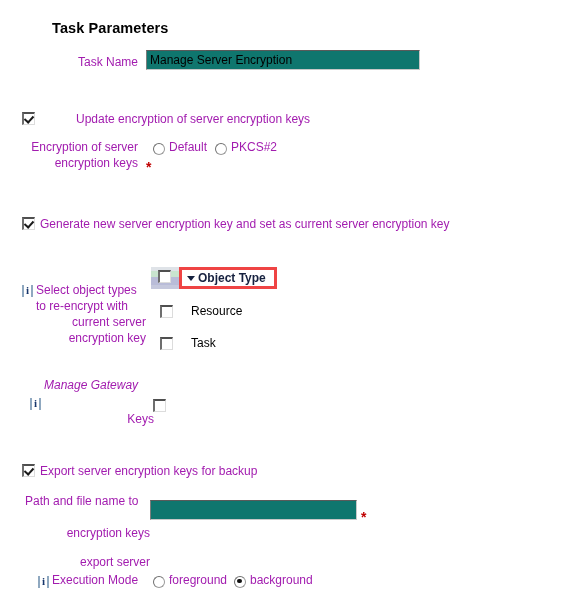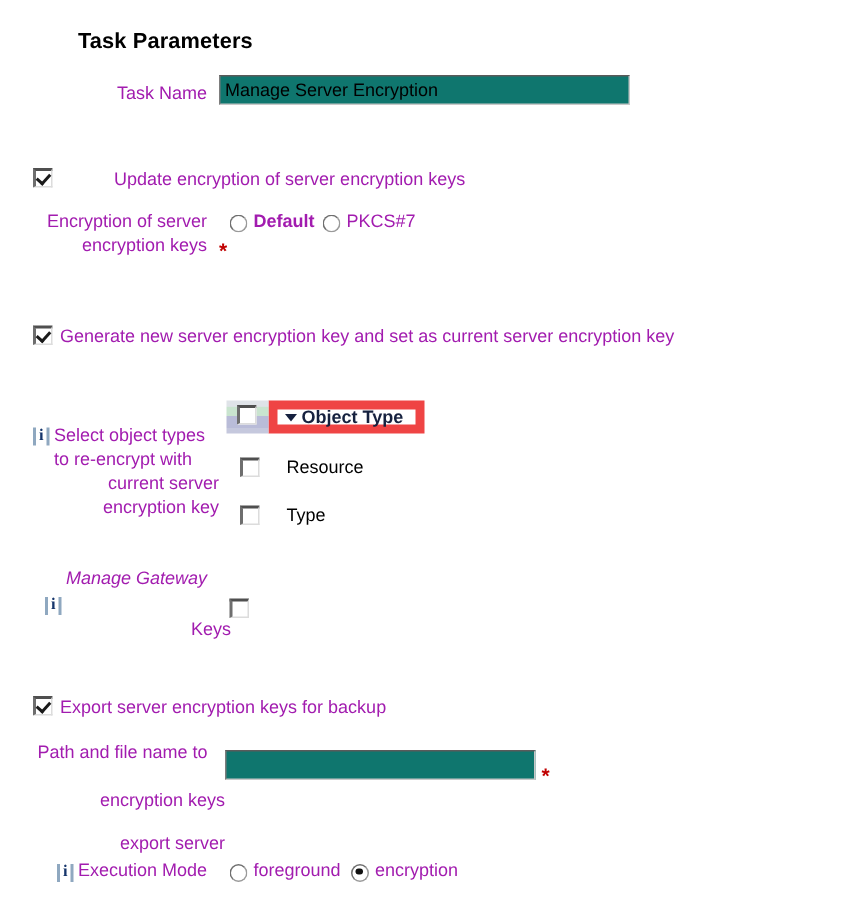--- a/index.html
+++ b/index.html
@@ -161,21 +161,21 @@
   }
   .ot-head-cbx-cell .cbx {
     position: absolute;
     left: 7px;
     top: 3px;
   }
   .ot-head-label-cell {
     box-sizing: border-box;
     height: 22px;
     background: #ffffff;
-    border: 6px solid #ef4444;
+    border: 3px solid #ef4444;
     padding: 0 8px 0 5px;
     display: flex;
     align-items: center;
     gap: 3px;
   }
   .sort-arrow {
     width: 0; height: 0;
     border-left: 4.5px solid transparent;
     border-right: 4.5px solid transparent;
     border-top: 5px solid #16213f;
@@ -206,26 +206,26 @@
 </div>
 <div class="abs field-label label-left" style="left:40px; top:111px; width:340px;margin-left:36px;">Update encryption of server encryption keys</div>
 
 <div class="abs field-label" style="left:18px; top:139px; width:120px;">Encryption of server</div>
 <div class="abs field-label" style="left:18px; top:155px; width:120px;">encryption keys</div>
 <div class="abs req" style="left:146px; top:162px;">*</div>
 
 <div class="abs" style="left:153px; top:141px;">
   <span class="rdo"></span>
 </div>
-<div class="abs field-label label-left" style="left:169px; top:139px; width:60px;font-weight:bold;">Default</div>
+<div class="abs field-label label-left" style="left:169px; top:139px; width:60px;">Default</div>
 
 <div class="abs" style="left:215px; top:141px;">
   <span class="rdo"></span>
 </div>
-<div class="abs field-label label-left" style="left:231px; top:139px; width:70px;">PKCS#7</div>
+<div class="abs field-label label-left" style="left:231px; top:139px; width:70px;">PKCS#2</div>
 
 <div class="abs" style="left:22px; top:216px;">
   <span class="cbx checked"></span>
 </div>
 <div class="abs field-label label-left" style="left:40px; top:216px; width:470px;">Generate new server encryption key and set as current server encryption key</div>
 
 <span class="abs" style="left:22px; top:283px;">
   <span class="info-icon"></span>
 </span>
 <div class="abs field-label label-left" style="left:36px; top:282px; width:110px;">Select object types</div>
@@ -244,21 +244,21 @@
 </div>
 
 <div class="abs" style="left:160px; top:304px;">
   <span class="cbx"></span>
 </div>
 <div class="ot-row-label" style="left:191px; top:304px;">Resource</div>
 
 <div class="abs" style="left:160px; top:336px;">
   <span class="cbx"></span>
 </div>
-<div class="ot-row-label" style="left:191px; top:336px;">Type</div>
+<div class="ot-row-label" style="left:191px; top:336px;">Task</div>
 
 <span class="abs" style="left:30px; top:396px;">
   <span class="info-icon"></span>
 </span>
 <div class="abs field-label label-left" style="left:44px; top:377px; width:110px;font-style:italic;">Manage Gateway</div>
 <div class="abs field-label" style="left:26px; top:411px; width:128px;">Keys</div>
 <div class="abs" style="left:153px; top:398px;">
   <span class="cbx"></span>
 </div>
 
@@ -280,13 +280,13 @@
 <div class="abs field-label label-left" style="left:52px; top:572px; width:110px;">Execution Mode</div>
 
 <div class="abs" style="left:153px; top:574px;">
   <span class="rdo"></span>
 </div>
 <div class="abs field-label label-left" style="left:169px; top:572px; width:80px;">foreground</div>
 
 <div class="abs" style="left:234px; top:574px;">
   <span class="rdo selected"></span>
 </div>
-<div class="abs field-label label-left" style="left:250px; top:572px; width:80px;">encryption</div>
+<div class="abs field-label label-left" style="left:250px; top:572px; width:80px;">background</div>
 
 </body></html>

